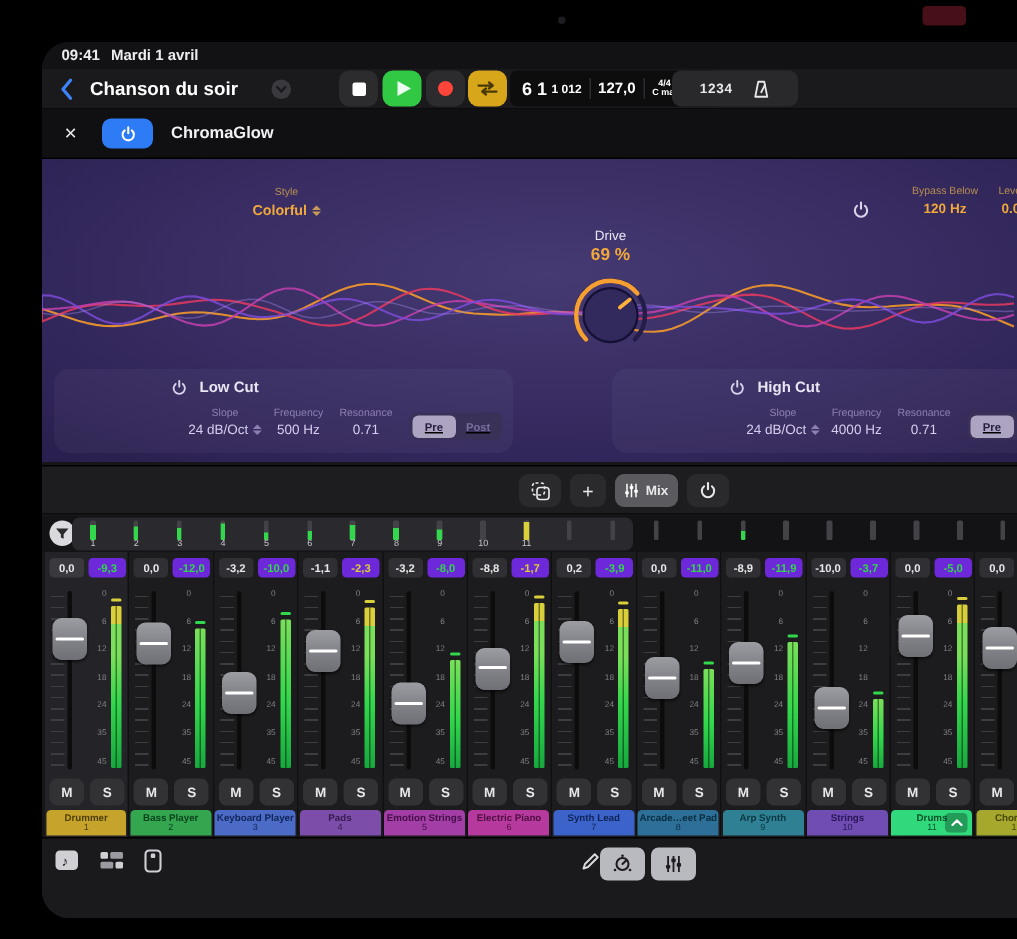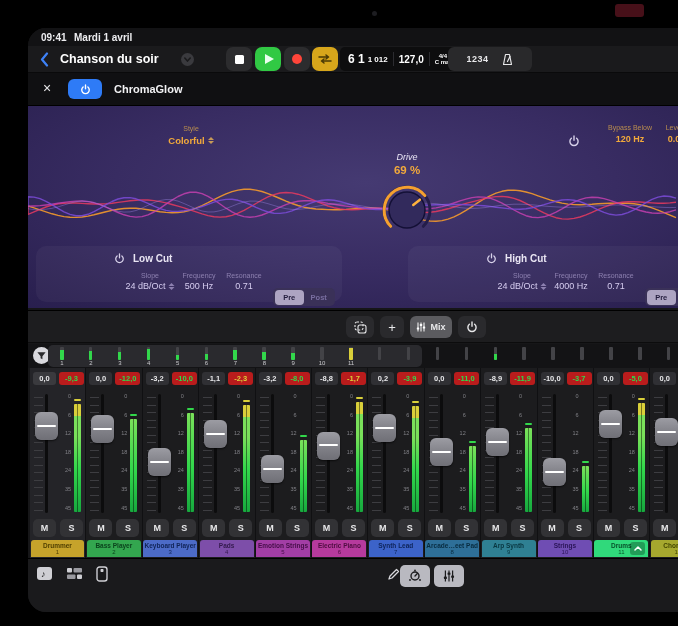--- a/index.html
+++ b/index.html
@@ -38,29 +38,29 @@
          background:radial-gradient(120% 135% at 52% 38%, #453a72 0%, #382c62 32%, #2b2151 58%, #211946 78%, #1b1340 100%);}
   .modelbox{position:absolute;left:22px;top:12px;width:96px;height:42px;border-radius:9px;background:rgba(255,255,255,.055);}
   .glabel{font-size:7px;color:#b98e4f;}
   .gvalue{font-size:9.5px;font-weight:bold;color:#f2a93b;display:flex;align-items:center;gap:3px;}
   .updown{display:inline-flex;flex-direction:column;gap:1px;}
   .updown i{display:block;width:0;height:0;border-left:3px solid transparent;border-right:3px solid transparent;}
   .updown .u{border-bottom:3.5px solid #c79a57;}
   .updown .dn{border-top:3.5px solid #c79a57;}
   .waves{position:absolute;left:0;top:56px;z-index:1;}
   .drivewrap{position:absolute;left:329px;top:46px;width:100px;text-align:center;z-index:3;}
-  .drivewrap .dl{font-size:9px;color:#e9e5f5;font-style:italic;}
+  .drivewrap .dl{font-size:9px;color:#e9e5f5;}
   .drivewrap .dv{font-size:11.5px;font-weight:bold;color:#f2a93b;margin-top:2px;}
   #knob{position:absolute;left:353px;top:78px;z-index:3;}
   .cutpanel{position:absolute;top:140px;width:306px;height:56px;border-radius:10px;background:rgba(255,255,255,.04);}
   .cuttitle{position:absolute;top:7px;display:flex;align-items:center;gap:8px;font-size:10px;color:#e9e5f3;font-weight:bold;}
   .param{position:absolute;top:26px;text-align:center;transform:translateX(-50%);}
   .param .pl{font-size:7px;color:#8d80b0;}
   .param .pv{font-size:9px;color:#d6cdf0;margin-top:2px;display:flex;align-items:center;justify-content:center;gap:3px;}
-  .seg{position:absolute;left:237px;top:42px;width:62px;height:18px;border-radius:5px;background:#3a3158;display:flex;padding:1.5px;}
+  .seg{position:absolute;left:237px;top:29px;width:62px;height:18px;border-radius:5px;background:#3a3158;display:flex;padding:1.5px;text-decoration:underline;}
   .seg span{flex:1;display:flex;align-items:center;justify-content:center;font-size:7.5px;font-weight:bold;border-radius:4px;}
   .seg .on{background:#ada4c2;color:#241d3e;}
   .seg .off{color:#796ea0;}
   
   #mixbar{position:absolute;left:0;top:282px;width:100%;height:33px;background:#1d1d1f;border-top:1px solid #000;border-bottom:1px solid #0c0c0d;}
   .mbtn{position:absolute;top:5px;height:22px;border-radius:6px;background:#2a2a2d;display:flex;align-items:center;justify-content:center;color:#e8e8ea;}
   .mbtn.mix{background:#5b5b5f;gap:4px;font-size:9px;font-weight:bold;}
   
   #ovstrip{position:absolute;left:0;top:316px;width:100%;height:24px;background:#131315;}
   #ovwin{position:absolute;left:20px;top:1px;width:374px;height:22px;background:#2a2a2e;border-radius:5px;}
@@ -68,21 +68,21 @@
   .ovfill{position:absolute;left:0;right:0;bottom:0;}
   .ovlab{position:absolute;top:16px;width:16px;text-align:center;font-size:6px;color:#c9c9cd;}
   .ovfilter{position:absolute;left:5px;top:3px;width:17px;height:17px;border-radius:50%;background:#d9d9de;display:flex;align-items:center;justify-content:center;}
   
   #strips{position:absolute;left:2px;top:340px;width:690px;height:190px;display:flex;}
   .strip{position:relative;flex:0 0 56.4px;width:56.4px;background:#1c1c1e;border-right:1px solid #101012;}
   .strip.hl{background:#242428;}
   .pp{position:absolute;top:4px;height:13px;border-radius:3px;display:flex;align-items:center;justify-content:center;font-size:7.5px;font-weight:bold;}
   .pan{left:3px;width:23px;background:#303034;color:#e8e8ea;}
   .hl .pan{background:#3a3a3e;}
-  .lvl{left:29px;width:25px;background:#b91c1c;}
+  .lvl{left:29px;width:25px;background:#6d28d9;}
   .fz{position:absolute;left:0;top:24px;width:100%;height:124px;}
   .ticks{position:absolute;left:4px;top:5px;width:9px;height:114px;
          background:repeating-linear-gradient(to bottom,#3d3d41 0 1px,transparent 1px 7.5px);}
   .groove{position:absolute;left:15px;top:2px;width:3px;height:119px;background:#0c0c0d;border-radius:2px;}
   .cap{position:absolute;left:5px;width:23px;height:28px;border-radius:6px;z-index:2;
        background:linear-gradient(180deg,#9c9ca3,#85858c 45%,#6f6f76);box-shadow:0 1px 2px rgba(0,0,0,.6);}
   .cap::after{content:"";position:absolute;left:2px;right:2px;top:46%;height:2px;background:#fff;border-radius:1px;}
   .scale div{position:absolute;left:27px;width:14px;text-align:right;font-size:5.5px;color:#808086;}
   .meter{position:absolute;left:44px;width:7px;bottom:4px;border-radius:1px;}
   .meter::after{content:"";position:absolute;left:3px;top:0;bottom:0;width:1px;background:rgba(0,0,0,.45);}

